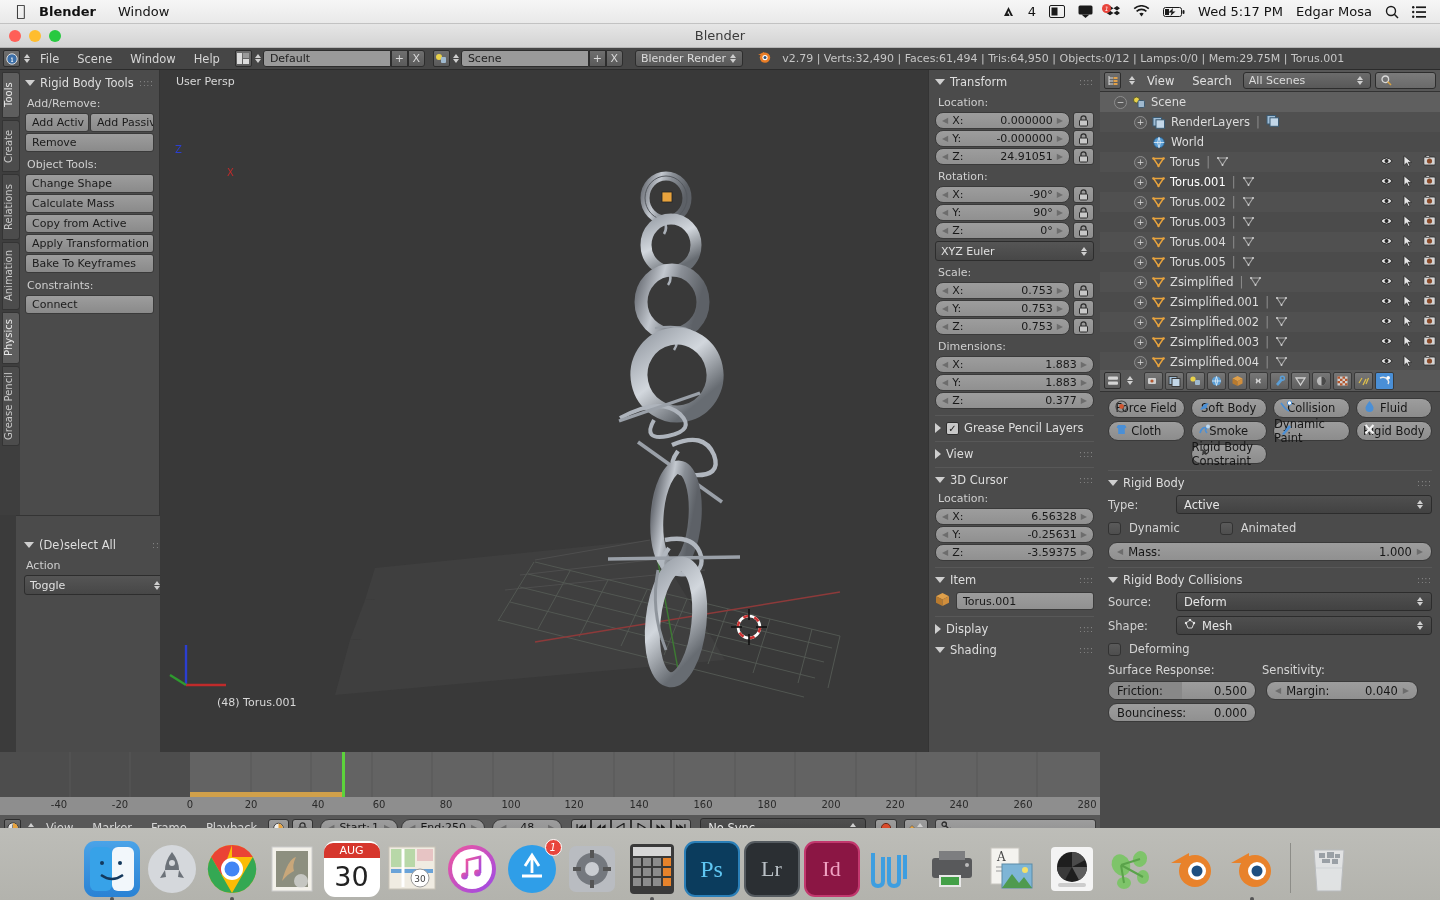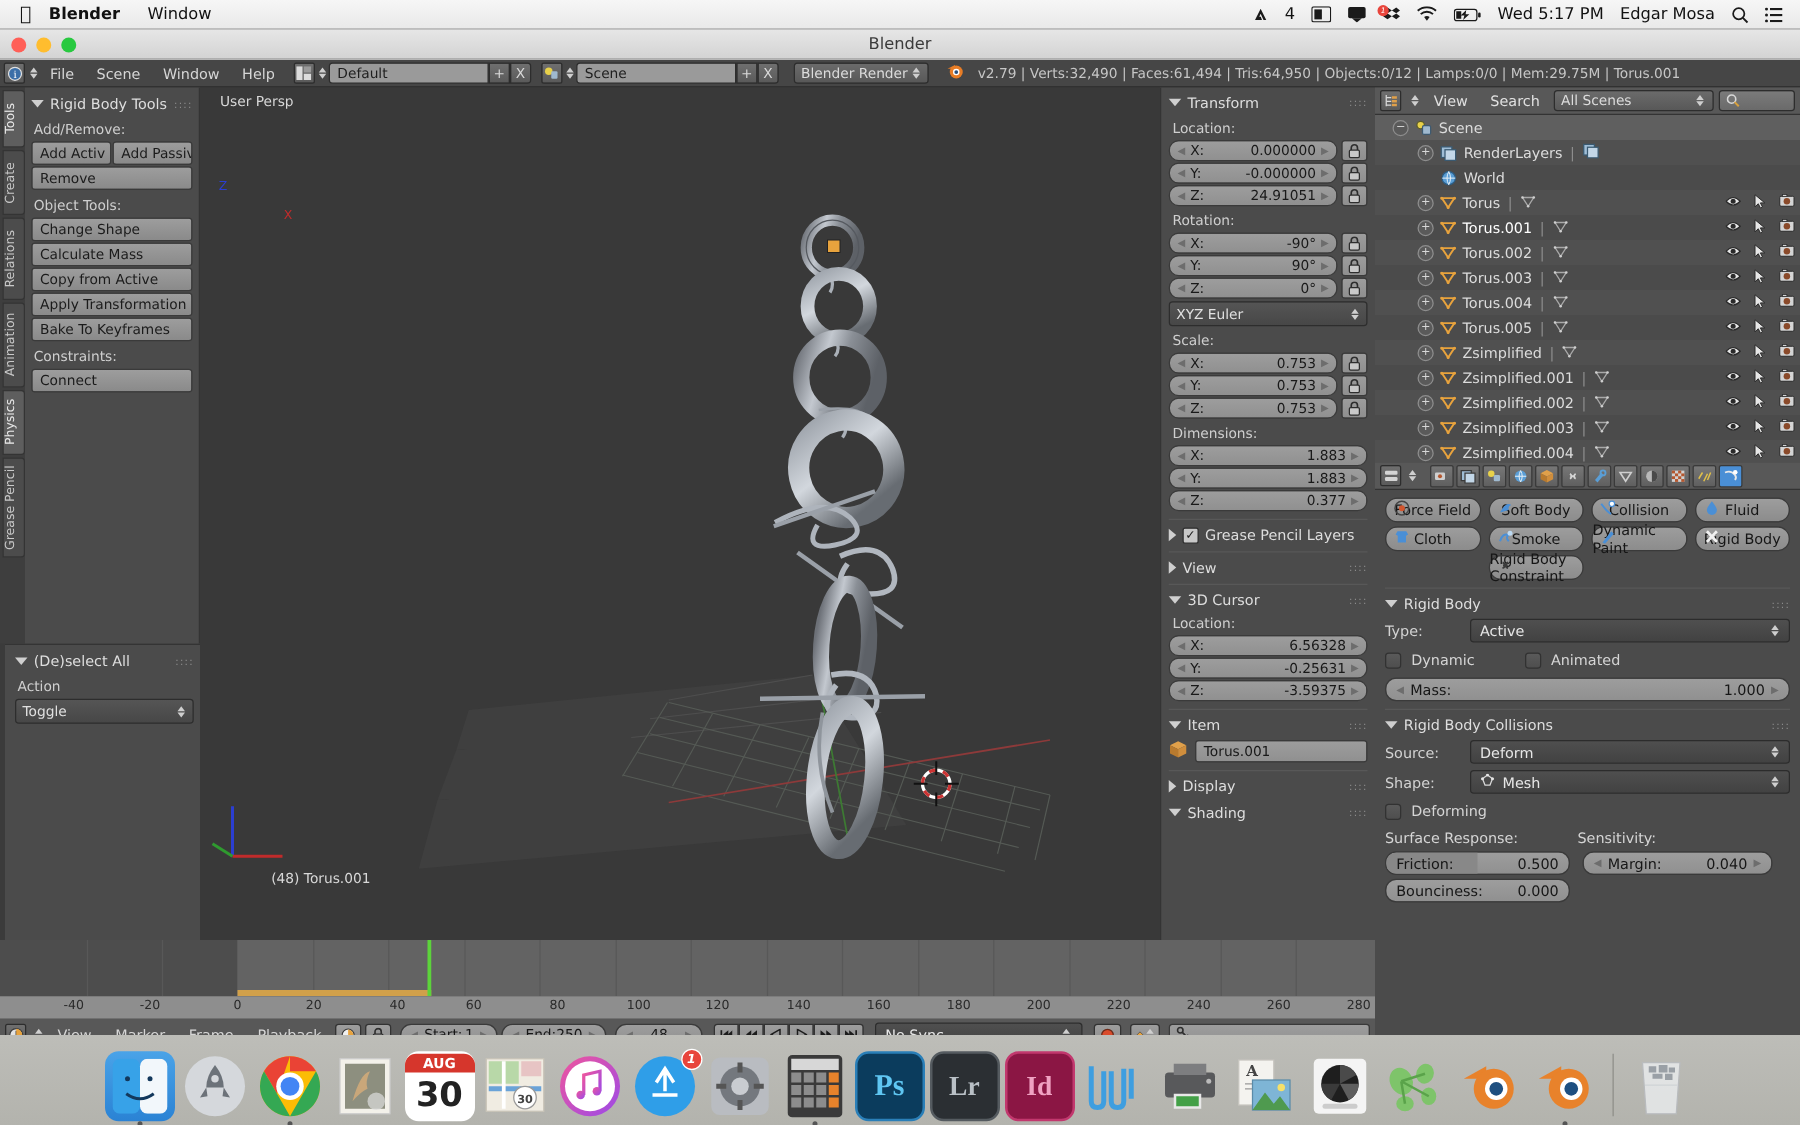--- a/index.html
+++ b/index.html
@@ -52,22 +52,22 @@
   
   #tabstrip { position:absolute; left:0; top:0; width:20px; height:445px; background:#3e3e3e; }
   .vtab { width:18px; background:#4c4c4c; border:1px solid #343434; border-radius:3px 0 0 3px;
     color:#c9c9c9; font-size:10px; writing-mode:vertical-rl; transform:rotate(180deg);
     text-align:center; padding:4px 0; margin:2px 0 2px 2px; }
   .vtab.active { background:#5e5e5e; color:#e9e9e9; }
 
   
   #toolpanel { position:absolute; left:20px; top:0; width:140px; height:445px; background:#4b4b4b;
     border-right:1px solid #343434; padding:6px 5px; color:#d2d2d2; font-size:11px; }
-  #toolpanel2 { position:absolute; left:4px; top:445px; width:160px; height:237px; background:#4b4b4b;
-    border-top:1px solid #343434; border-right:1px solid #343434; padding:6px 8px; color:#d2d2d2; font-size:11px; }
+  #toolpanel2 { position:absolute; left:16px; top:445px; width:160px; height:237px; background:#4b4b4b;
+    border-top:1px solid #343434; border-right:1px solid #343434; padding:22px 8px; color:#d2d2d2; font-size:11px; }
   .ptitle { display:flex; align-items:center; font-size:11.5px; color:#dedede; margin-bottom:7px; }
   .tri { width:0;height:0;border-left:5px solid transparent;border-right:5px solid transparent;
     border-top:6px solid #cfcfcf; margin-right:5px; }
   .tri.r { border:0; border-top:5px solid transparent;border-bottom:5px solid transparent;
     border-left:6px solid #cfcfcf; }
   .grip { margin-left:auto; color:#8e8e8e; font-size:8px; letter-spacing:1px; }
   .plabel { color:#cfcfcf; font-size:11px; margin:6px 0 3px 2px; }
   .pbtn { background:linear-gradient(#9d9d9d,#8a8a8a); border:1px solid #3a3a3a; border-radius:3px;
     height:19px; display:flex; align-items:center; padding-left:6px; color:#1b1b1b; font-size:11px;
     margin-bottom:1px; overflow:hidden; white-space:nowrap; }
@@ -162,21 +162,21 @@
     background:linear-gradient(#9d9d9d,#909090); display:flex; align-items:center; padding:0 7px;
     color:#171717; font-size:11px; }
   #rightbottom { position:absolute; left:1100px; top:728px; width:340px; height:100px; background:#4b4b4b;
     padding:6px 8px; color:#d5d5d5; font-size:11.5px; }
 
   
   #dock { position:absolute; left:0; top:828px; width:1440px; height:72px;
     background:linear-gradient(180deg,#bdbdb8,#b3b3ad); display:flex; align-items:flex-end;
     justify-content:center; gap:4px; padding-bottom:3px; }
   .dock-item { width:56px; height:56px; border-radius:11px; position:relative; display:flex;
-    align-items:center; justify-content:center; font-size:21px; font-weight:bold; color:#fff; }
+    align-items:center; justify-content:center; font-size:21px; font-weight:normal; color:#fff; }
   .dock-dot { position:absolute; bottom:-4px; left:50%; transform:translateX(-50%);
     width:4px; height:4px; border-radius:50%; background:#555; }
   .dock-badge { position:absolute; right:-2px; top:-2px; width:17px; height:17px; border-radius:50%;
     background:#e8453c; color:#fff; font-size:10px; display:flex; align-items:center; justify-content:center;
     border:1px solid #fff; }
   .dock-sep { width:1px; height:50px; background:#8d8d88; margin:0 6px 4px 6px; }
 </style>
 </head>
 <body>
 

